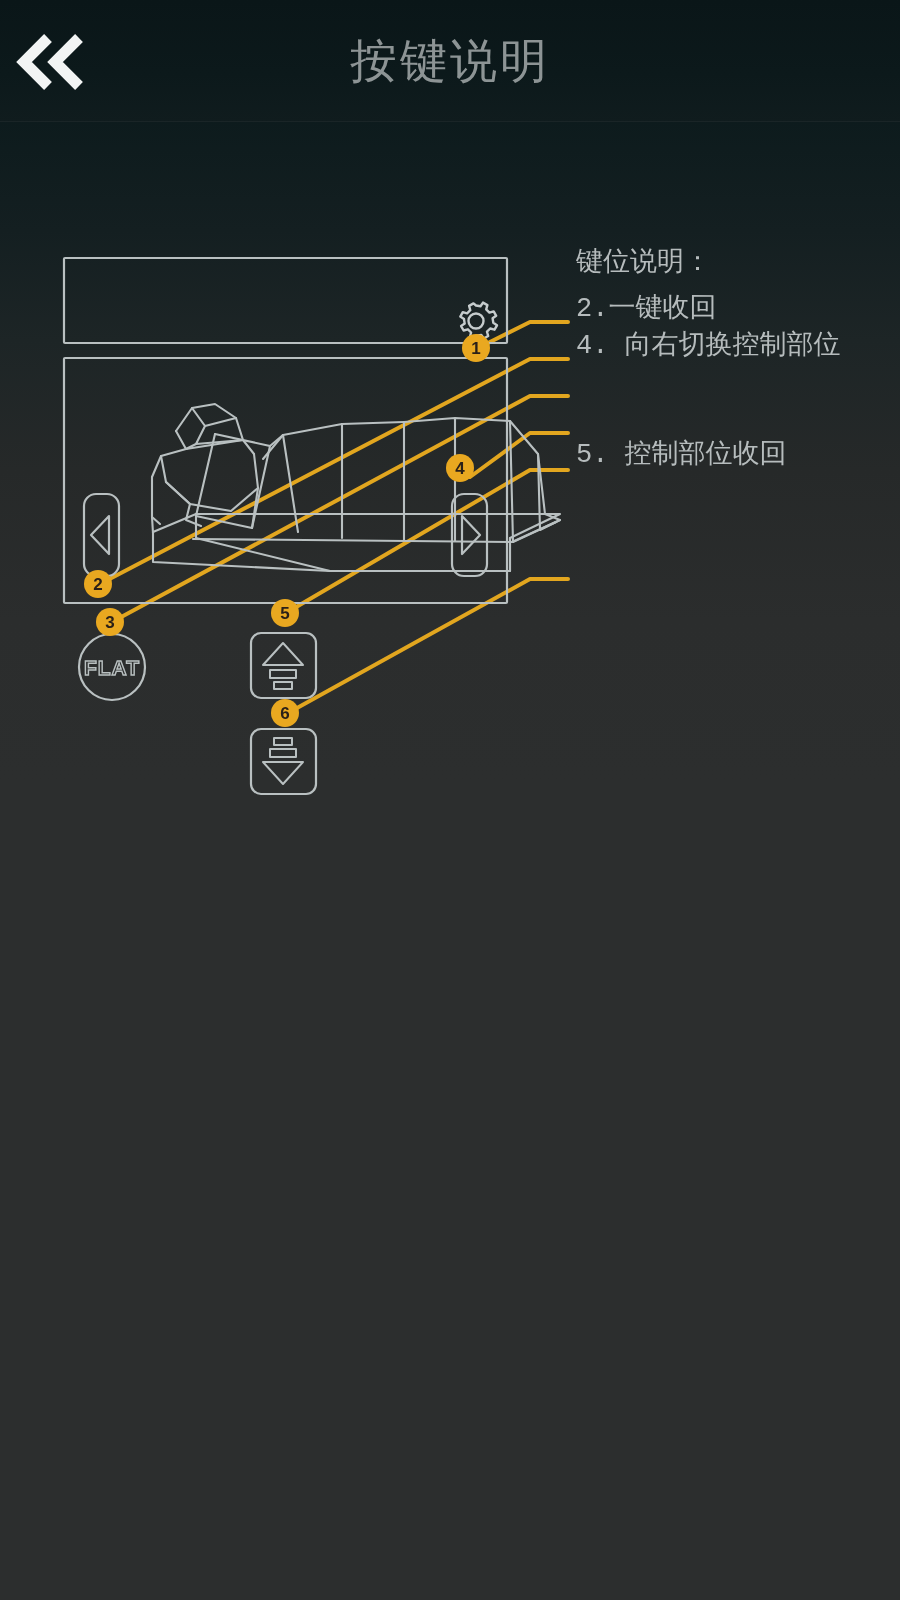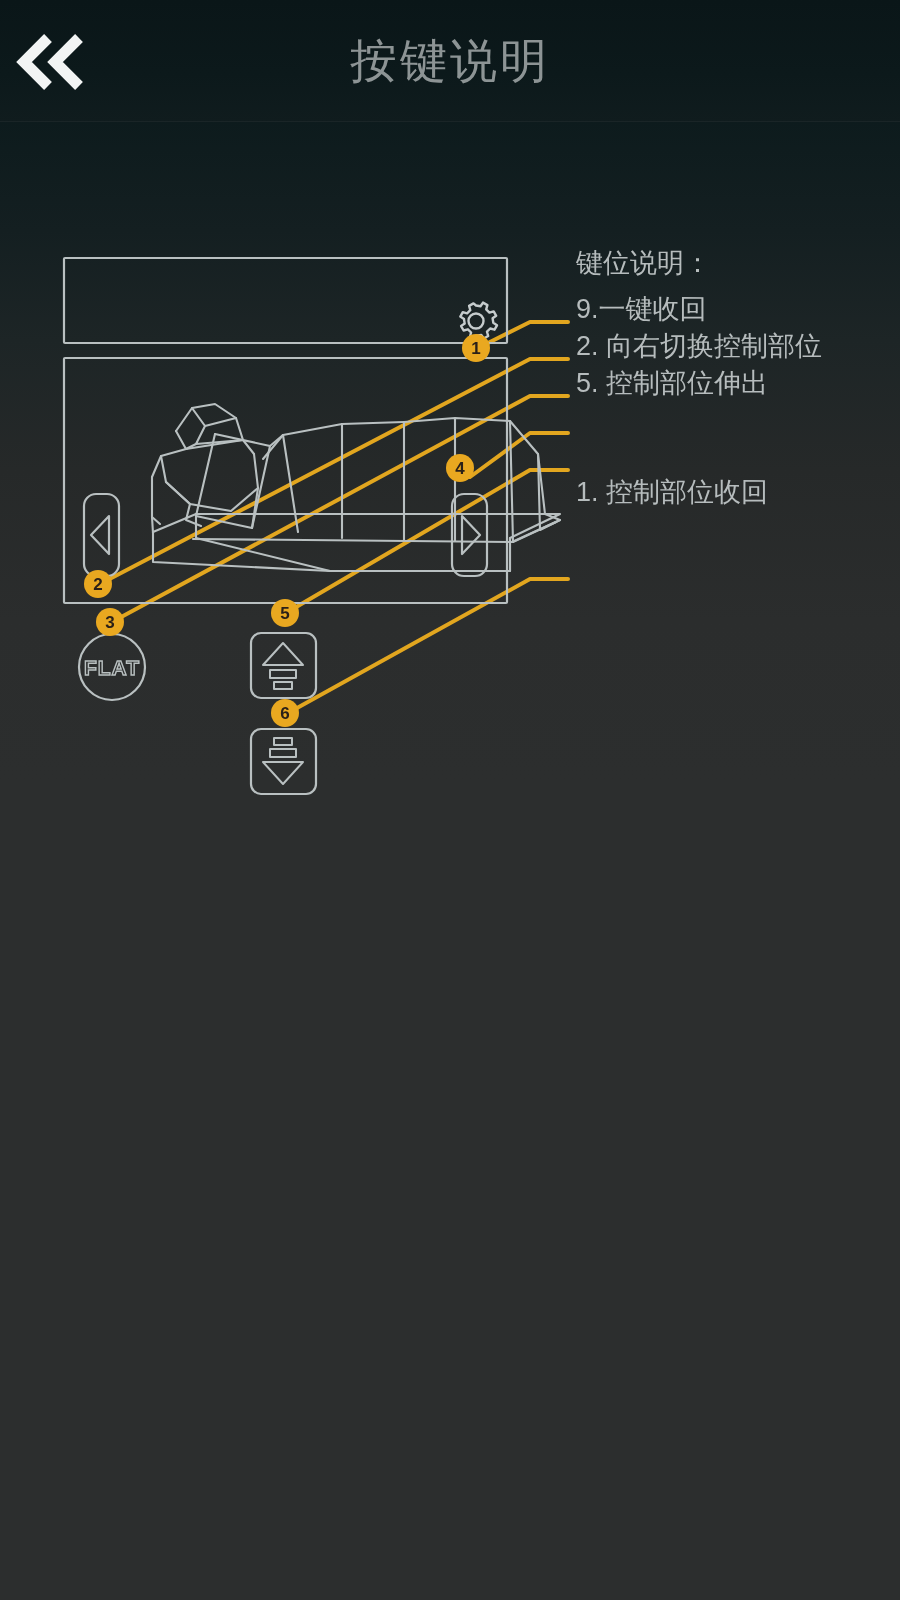--- a/index.html
+++ b/index.html
@@ -51,20 +51,21 @@
   #stage {
     position: absolute; left: 0; top: 122px;
     width: 900px; height: 1478px;
   }
   #diagram-svg { position: absolute; left: 0; top: 0; width: 900px; height: 1478px; }
 
   
   #legend {
     position: absolute; left: 576px; top: 128px;
     width: 320px;
+    font-family: Liberation Mono, monospace;
   }
   .legend-heading {
     font-size: 27px; color: #b6bcbd; line-height: 1.0;
     margin-bottom: 14px; white-space: nowrap;
   }
   .legend-item {
     font-size: 27px; color: #b6bcbd; white-space: nowrap;
     height: 37px; line-height: 37px;
   }
   .legend-item.gap-before { margin-top: 72px; }
@@ -228,20 +229,19 @@
         </g>
         <g>
           <circle cx="285" cy="591" r="14" fill="#e9a820"></circle>
           <text class="badge-num" x="285" y="597" text-anchor="middle" font-family="Liberation Sans, sans-serif">6</text>
         </g>
       </g>
     </svg>
 
     <div id="legend">
       <div class="legend-heading">键位说明：</div>
-      <div class="legend-item">9.一键收回</div>
-      <div class="legend-item">2. 向右切换控制部位</div>
-      <div class="legend-item">5. 控制部位伸出</div>
-      <div class="legend-item gap-before">1. 控制部位收回</div>
+      <div class="legend-item">2.一键收回</div>
+      <div class="legend-item">4. 向右切换控制部位</div>
+      <div class="legend-item gap-before">5. 控制部位收回</div>
     </div>
 
   </div>
 </div>
 
 </body></html>

